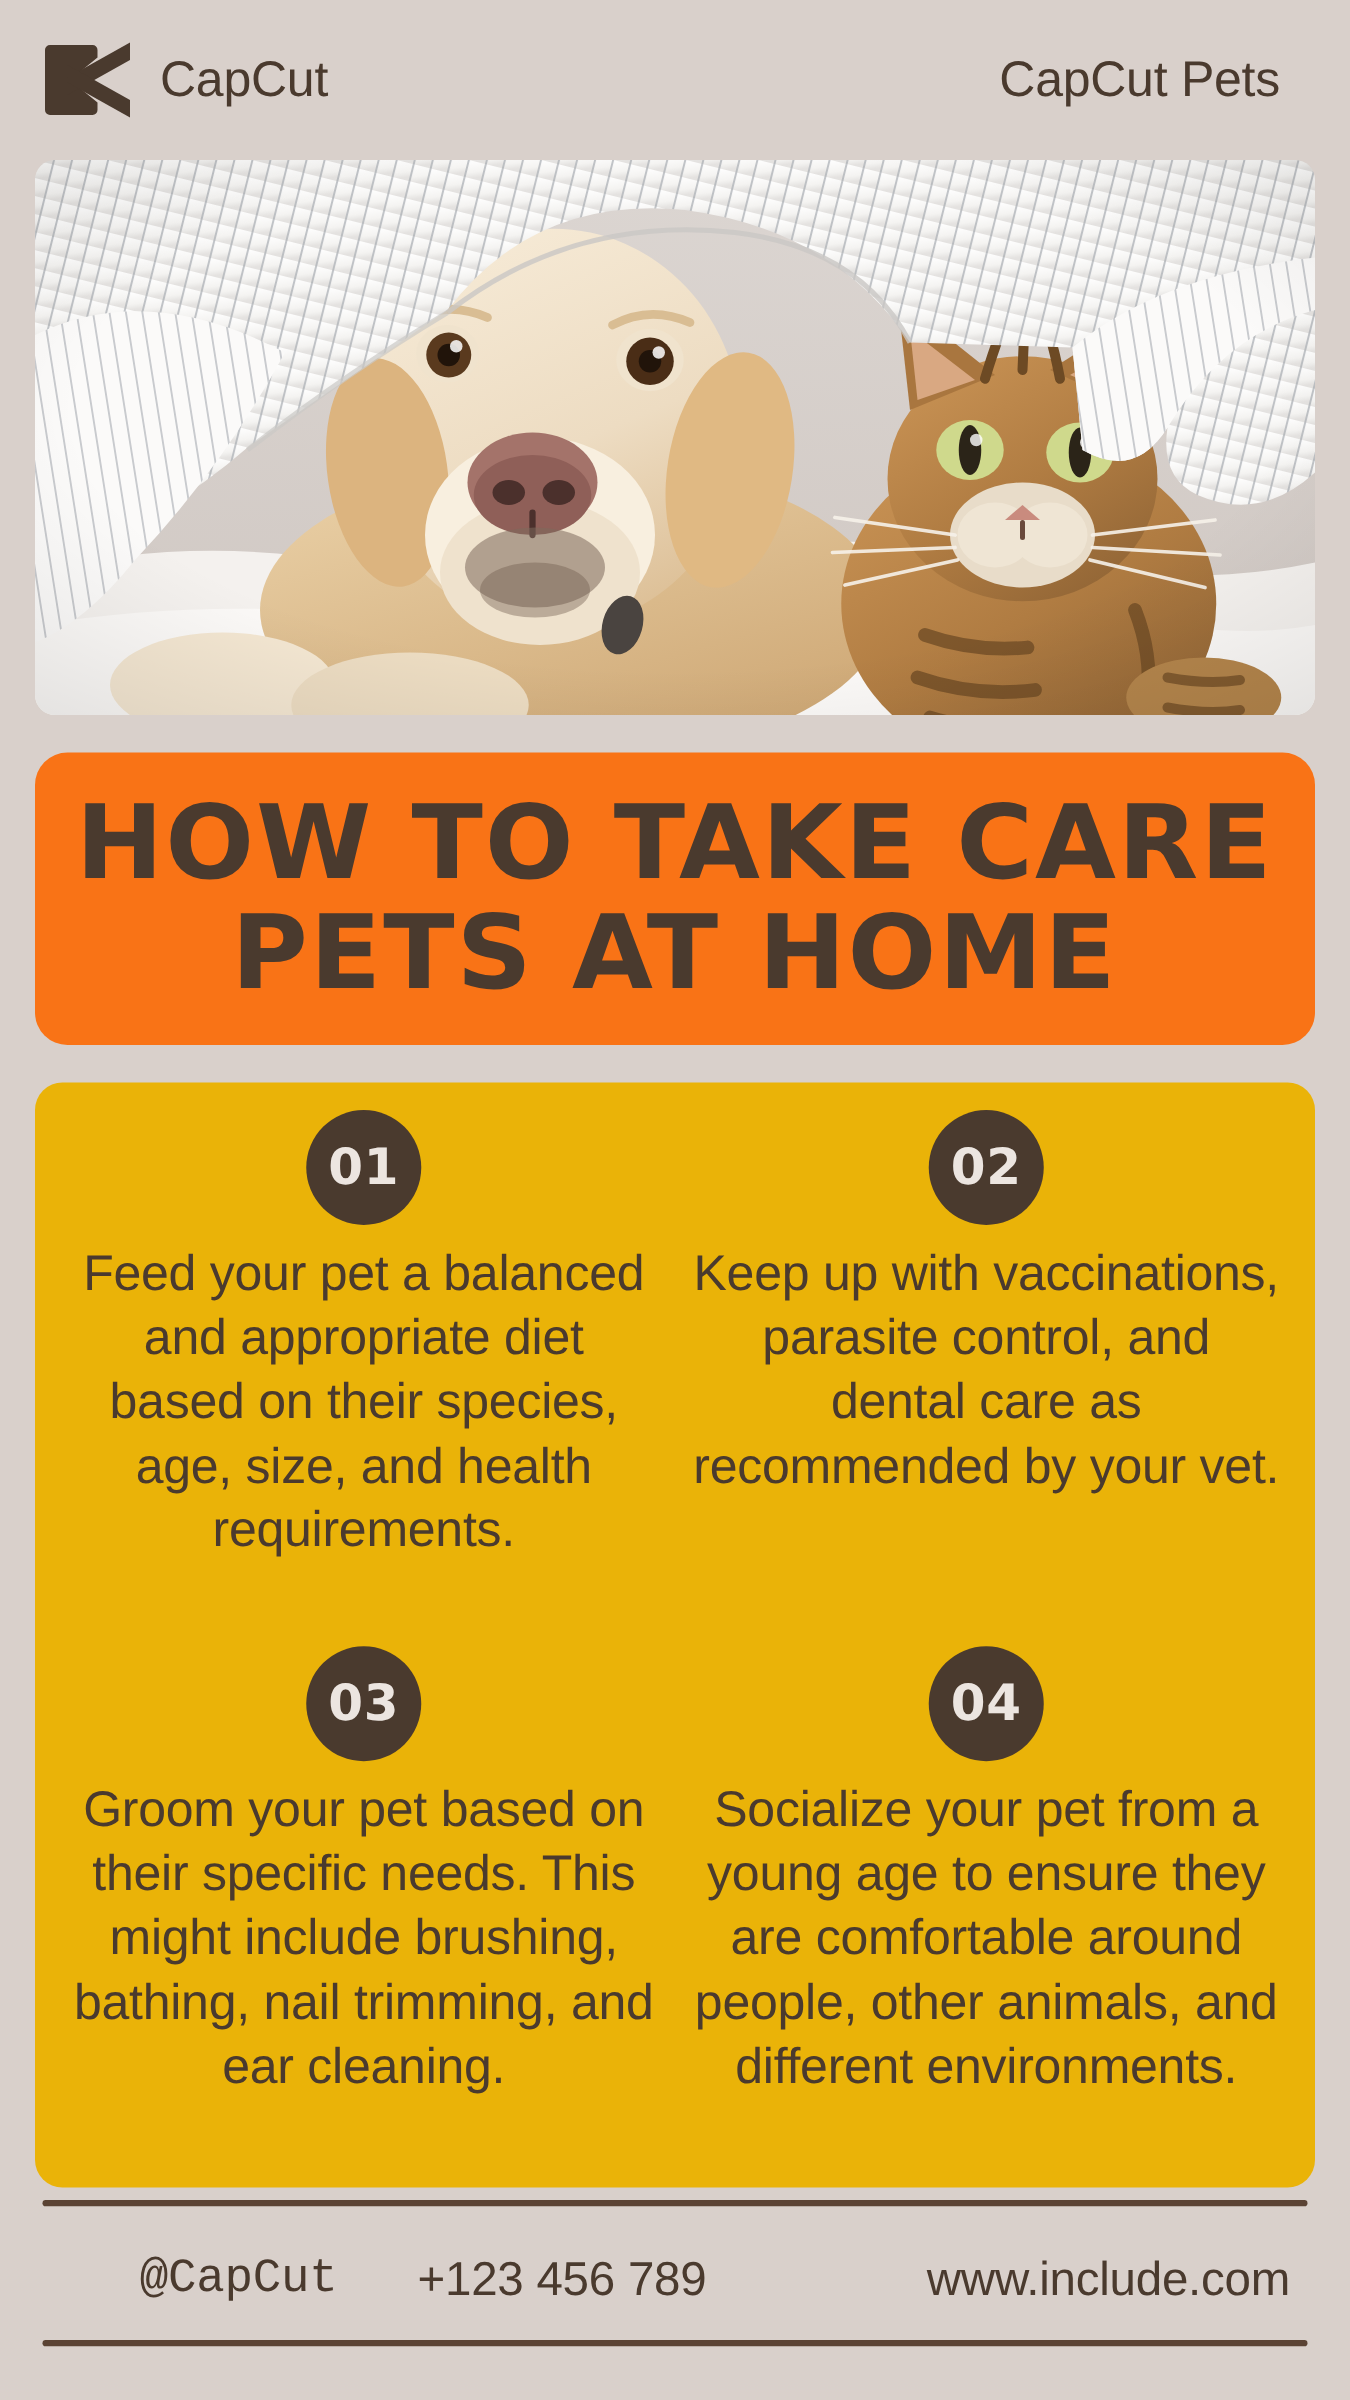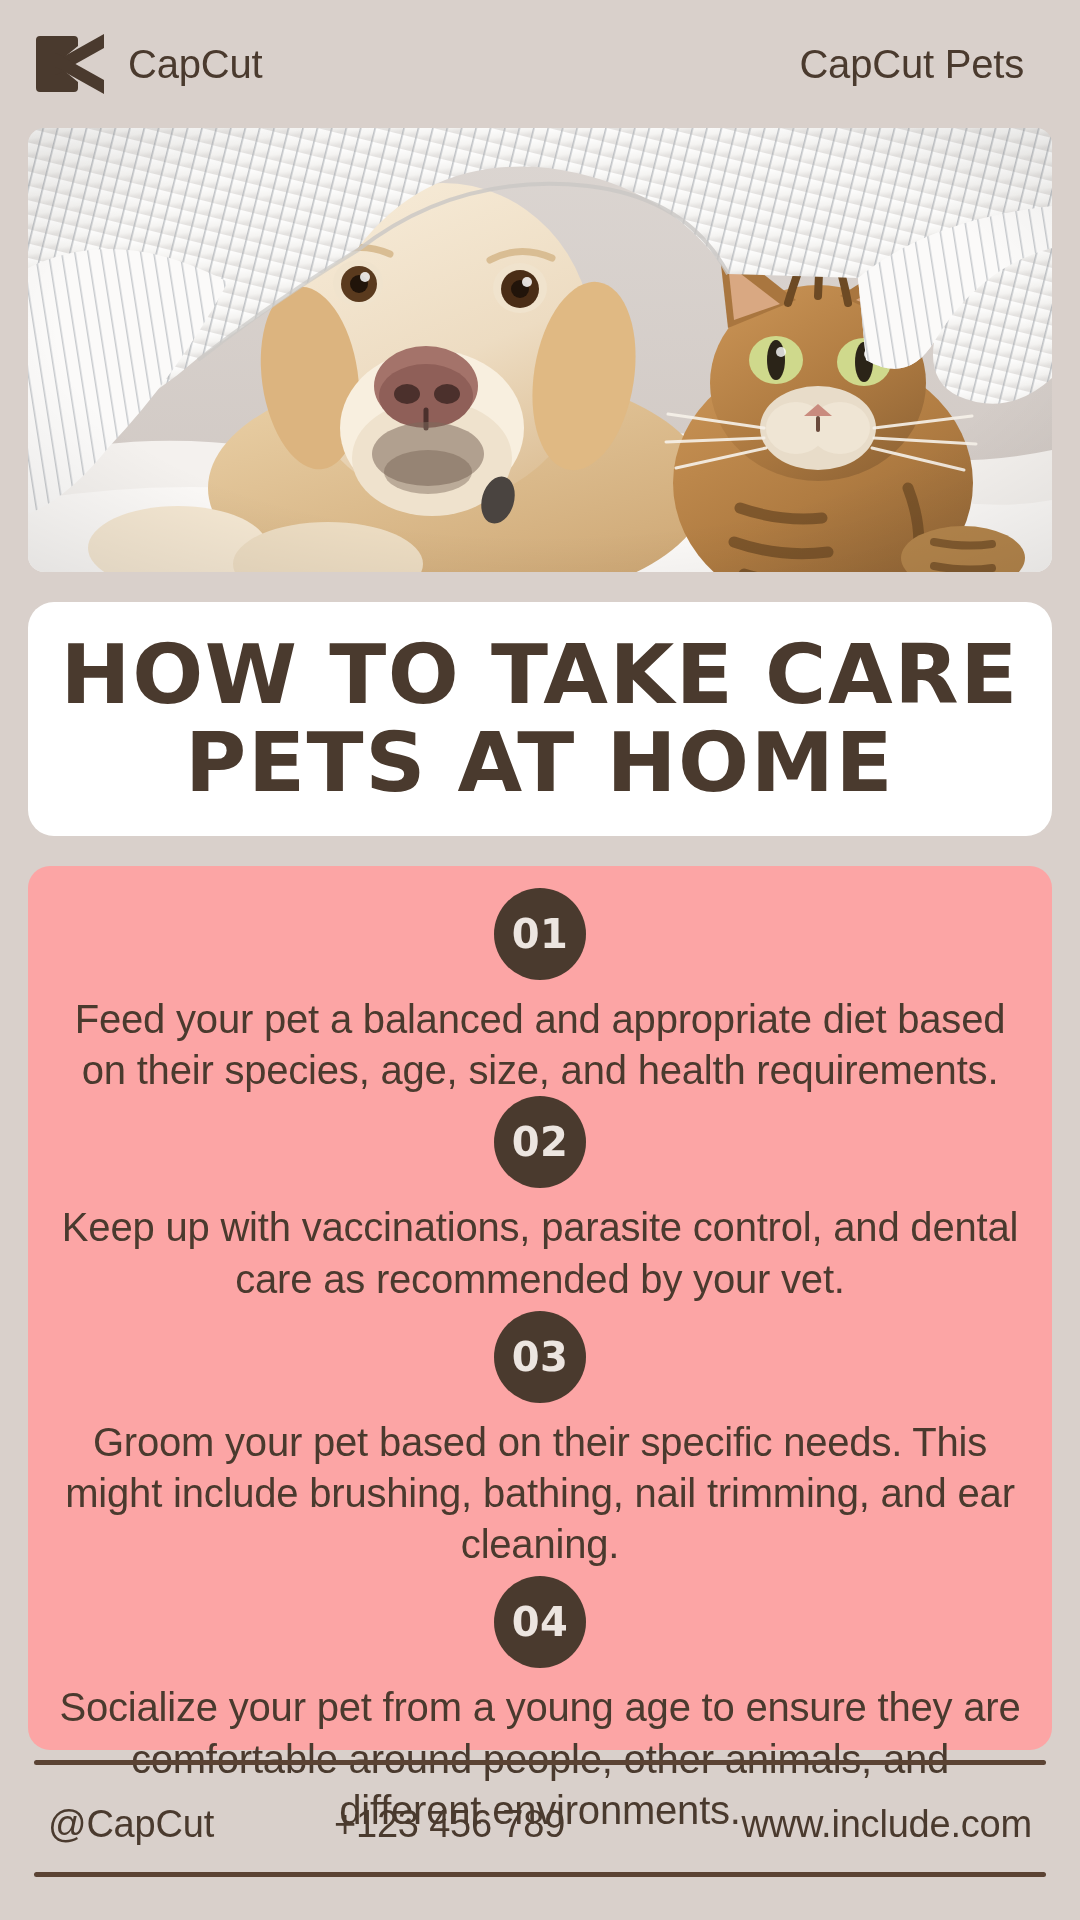--- a/index.html
+++ b/index.html
@@ -73,21 +73,21 @@
   }
   .hero svg { display: block; width: 100%; height: 100%; }
 
   
   .title-banner {
     position: absolute;
     left: 28px;
     top: 602px;
     width: 1024px;
     height: 234px;
-    background: #ffffff;
+    background: #f97316;
     border-radius: 26px;
     display: flex;
     flex-direction: column;
     align-items: center;
     justify-content: center;
     box-sizing: border-box;
     padding: 0 26px;
   }
   .title-line {
     font-family: "DejaVu Sans", sans-serif;
@@ -102,25 +102,25 @@
   }
   .title-line.l2 { margin-top: 8px; }
 
   
   .steps-panel {
     position: absolute;
     left: 28px;
     top: 866px;
     width: 1024px;
     height: 884px;
-    background: #fca5a5;
+    background: #eab308;
     border-radius: 22px;
     box-sizing: border-box;
     display: grid;
-    grid-template-columns: 1fr;
+    grid-template-columns: 1fr 1fr;
     grid-template-rows: 1fr 1fr;
     padding: 22px 14px 16px 14px;
   }
   .step {
     display: flex;
     flex-direction: column;
     align-items: center;
     padding: 0 14px;
     box-sizing: border-box;
   }
@@ -174,21 +174,21 @@
     align-items: center;
     box-sizing: border-box;
   }
   .footer-item {
     font-size: 38px;
     color: #4a3a2e;
     letter-spacing: -0.2px;
     white-space: nowrap;
     line-height: 1;
   }
-  .f-handle { width: 300px; text-align: left; padding-left: 14px; box-sizing: border-box; }
+  .f-handle { width: 300px; text-align: center; padding-left: 14px; box-sizing: border-box; font-family: Liberation Mono, monospace; }
   .f-phone  { width: 320px; text-align: left; box-sizing: border-box; }
   .f-site   { flex: 1; text-align: right; padding-right: 14px; box-sizing: border-box; }
 </style>
 </head>
 <body>
 
 <div class="page">
 
   <div class="header">
     <div class="brand">

